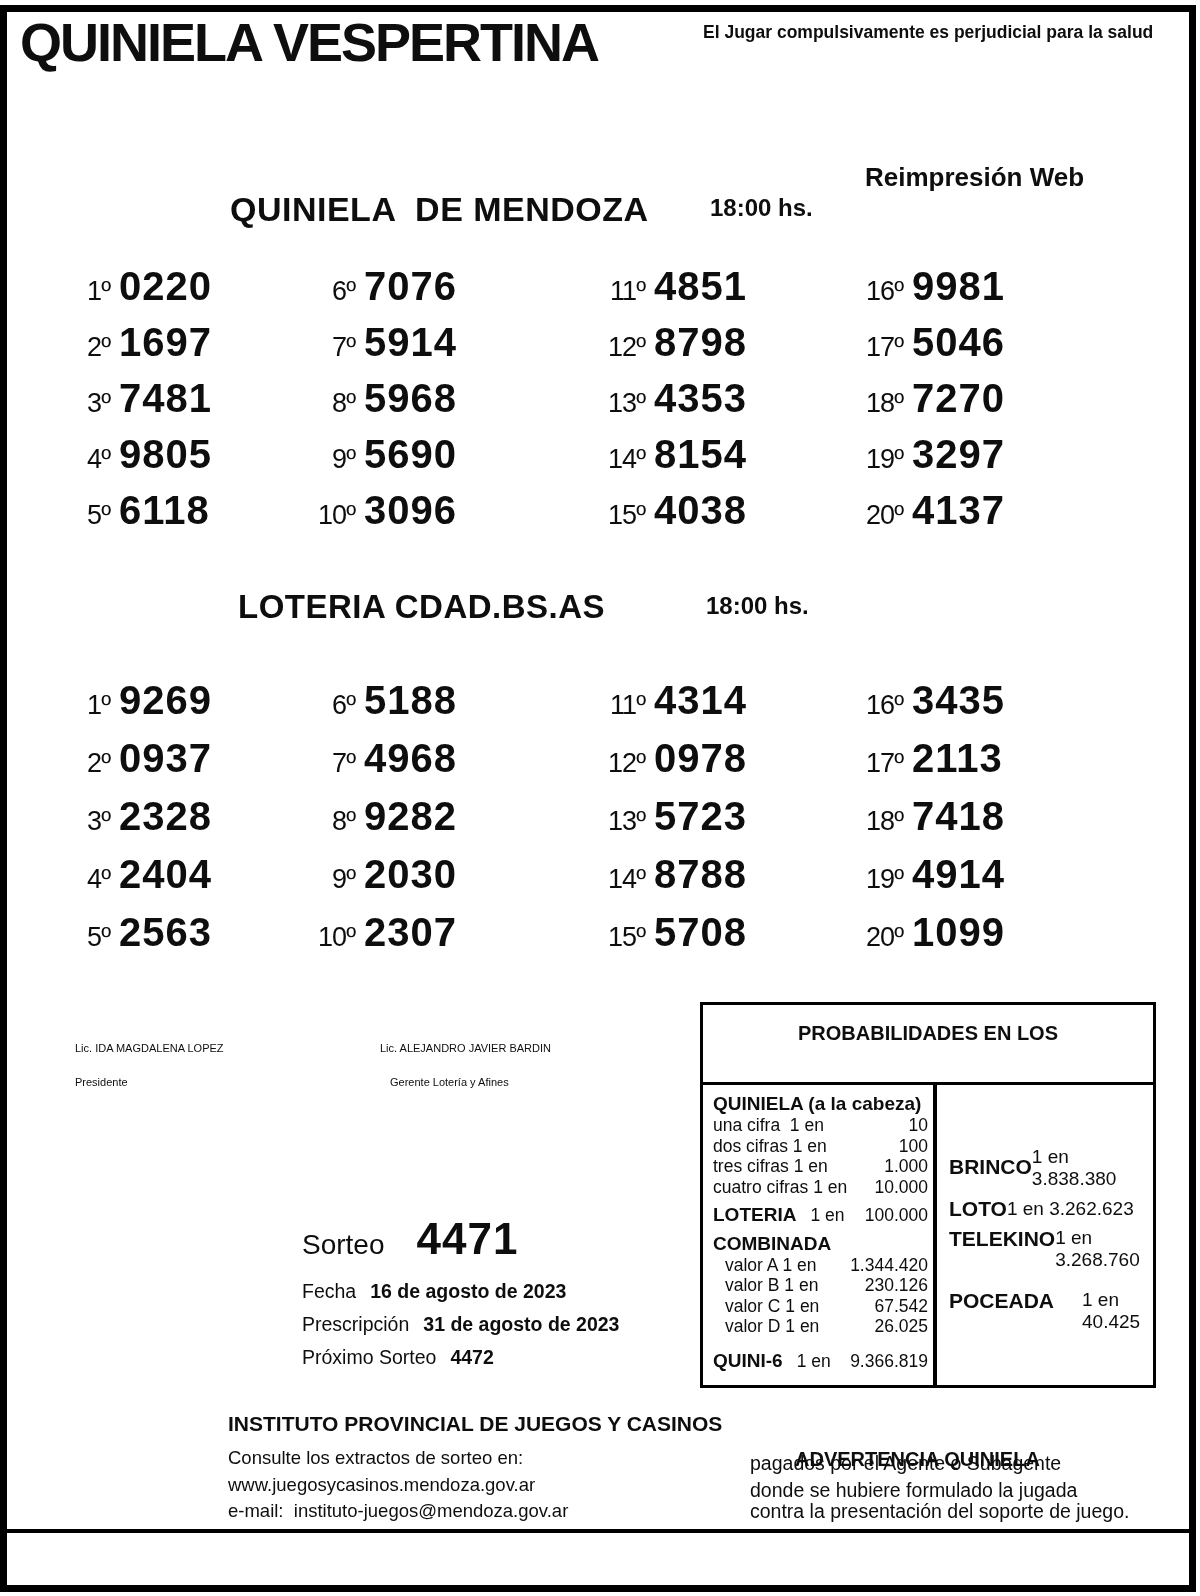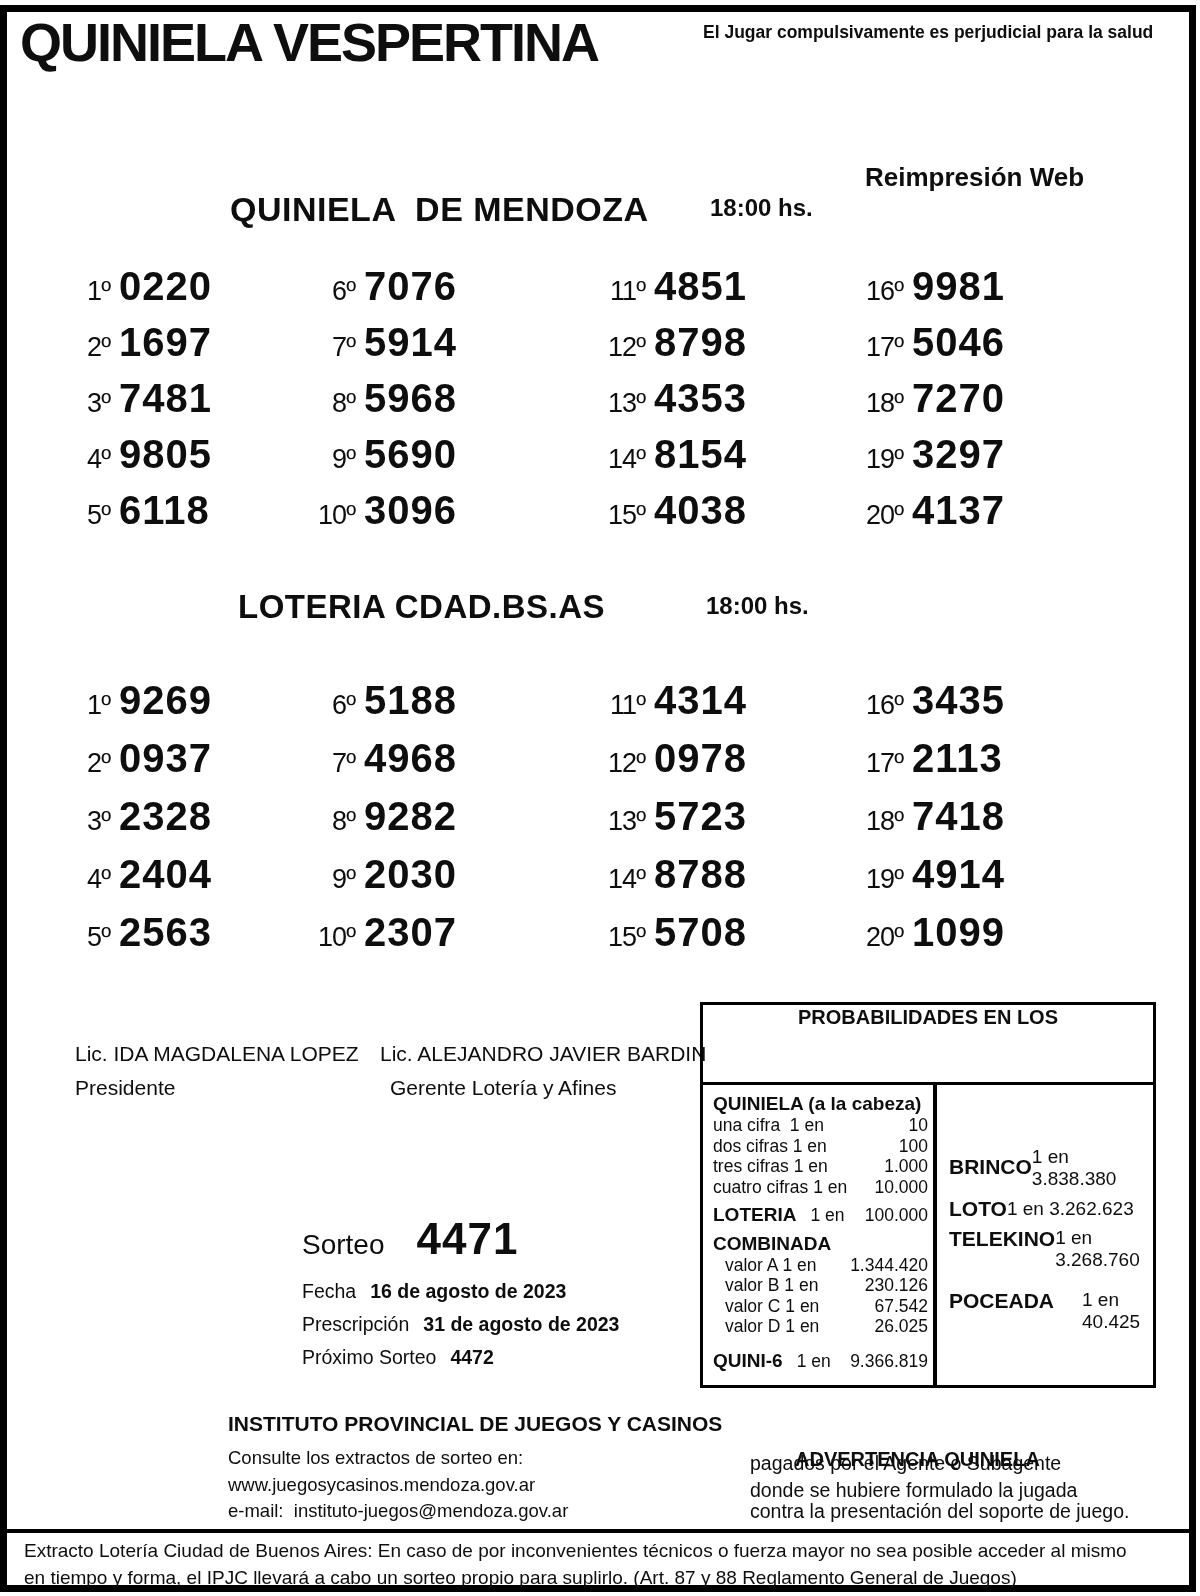--- a/index.html
+++ b/index.html
@@ -21,36 +21,36 @@
   .time2 {left:706px; top:592px;}
 
   .grid {position:absolute; left:52px; width:1060px; display:grid; grid-auto-flow:column;
          grid-template-columns:245px 290px 258px auto;}
   .g1 {top:266px; grid-template-rows:repeat(5,56px);}
   .g2 {top:680px; grid-template-rows:repeat(5,58px);}
   .draw-cell {display:flex; align-items:baseline;}
   .pos {width:58px; text-align:right; font-size:27px; margin-right:9px; letter-spacing:-1px; flex:none;}
   .num {font-size:40px; font-weight:bold; letter-spacing:1px; line-height:1;}
 
-  .sig-name {font-size:21px;}
+  .sig-name {font-size:11px;}
   .sig1n {left:75px; top:1042px;}
   .sig1r {left:75px; top:1076px;}
   .sig2n {left:380px; top:1042px;}
   .sig2r {left:380px; top:1076px;margin-left:10px;}
 
   .sorteo-row {left:302px; top:1214px; display:flex; align-items:baseline;}
   .sorteo-label {font-size:28px;}
   .sorteo-number {font-size:44px; font-weight:bold; margin-left:32px; letter-spacing:1px;}
   .info-row {left:302px; display:flex; align-items:baseline; font-size:19.5px;}
   .ir1 {top:1280px;} .ir2 {top:1313px;} .ir3 {top:1346px;}
   .info-row .ival {font-weight:bold; margin-left:14px;}
 
   .prob-box {left:700px; top:1002px; width:456px; height:386px; border:3px solid #000; box-sizing:border-box;}
   .prob-head {height:80px; border-bottom:3px solid #000; text-align:center; font-weight:bold;
-              font-size:20px; line-height:25px; box-sizing:border-box;}
+              font-size:20px; line-height:25px; padding-top:16px; box-sizing:border-box;}
   .prob-div {position:absolute; left:230px; top:80px; bottom:0; width:4px; background:#000;}
   .prob-left {position:absolute; left:0; top:80px; width:230px; bottom:0; padding:7px 5px 0 10px; box-sizing:border-box; font-size:17.5px;border-radius:15px;}
   .prob-right {position:absolute; left:234px; top:80px; right:0; bottom:0; padding:70px 10px 0 12px; box-sizing:border-box;}
   .ph {font-weight:bold; font-size:19px; line-height:23px;}
   .prow {display:flex; line-height:20.5px; align-items:baseline;}
   .prow .lbl {white-space:pre;}
   .prow .val {flex:1; text-align:right;}
   .prow .b {font-weight:bold; font-size:19px;}
   .prow .mid {margin-left:14px; white-space:pre;}
   .indent {padding-left:12px;}
@@ -351,14 +351,13 @@
   <div class="abs inst-line il1">Consulte los extractos de sorteo en:</div>
   <div class="abs inst-line il2">www.juegosycasinos.mendoza.gov.ar</div>
   <div class="abs inst-line il3">e-mail:  instituto-juegos@mendoza.gov.ar</div>
 
   <div class="abs adv-title">ADVERTENCIA QUINIELA</div>
   <div class="abs adv-line al1">pagados por el Agente o Subagente</div>
   <div class="abs adv-line al2">donde se hubiere formulado la jugada</div>
   <div class="abs adv-line al3">contra la presentación del soporte de juego.</div>
 
   <div class="abs bottom-rule"></div>
-  <div class="abs footer-note">Extracto Lotería Ciudad de Buenos Aires: En caso de por inconvenientes técnicos o fuerza mayor no sea posible acceder al mismo en tiempo y forma, el IPJC llevará a cabo un sorteo propio para suplirlo. (Art. 87 y 88 Reglamento General de Juegos)</div>
 </div>
 
 </body></html>

